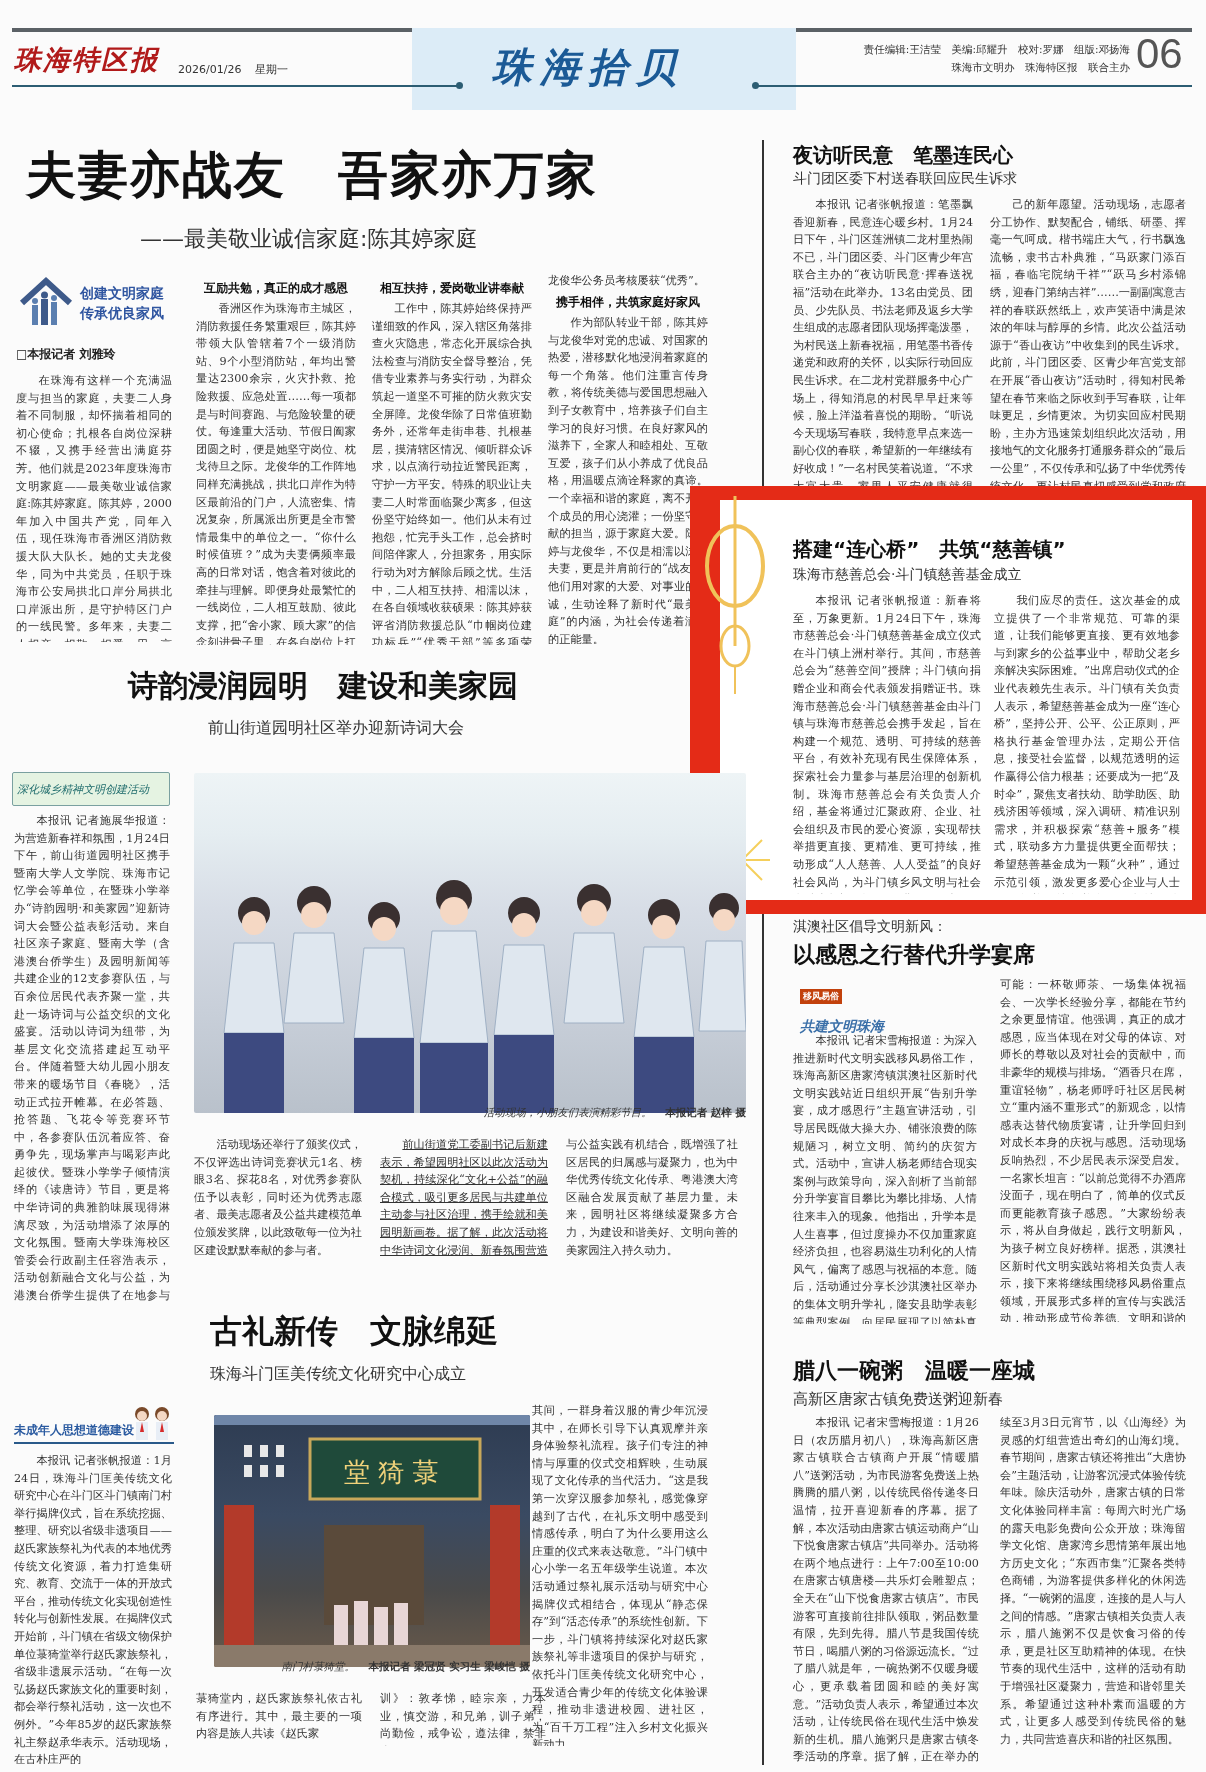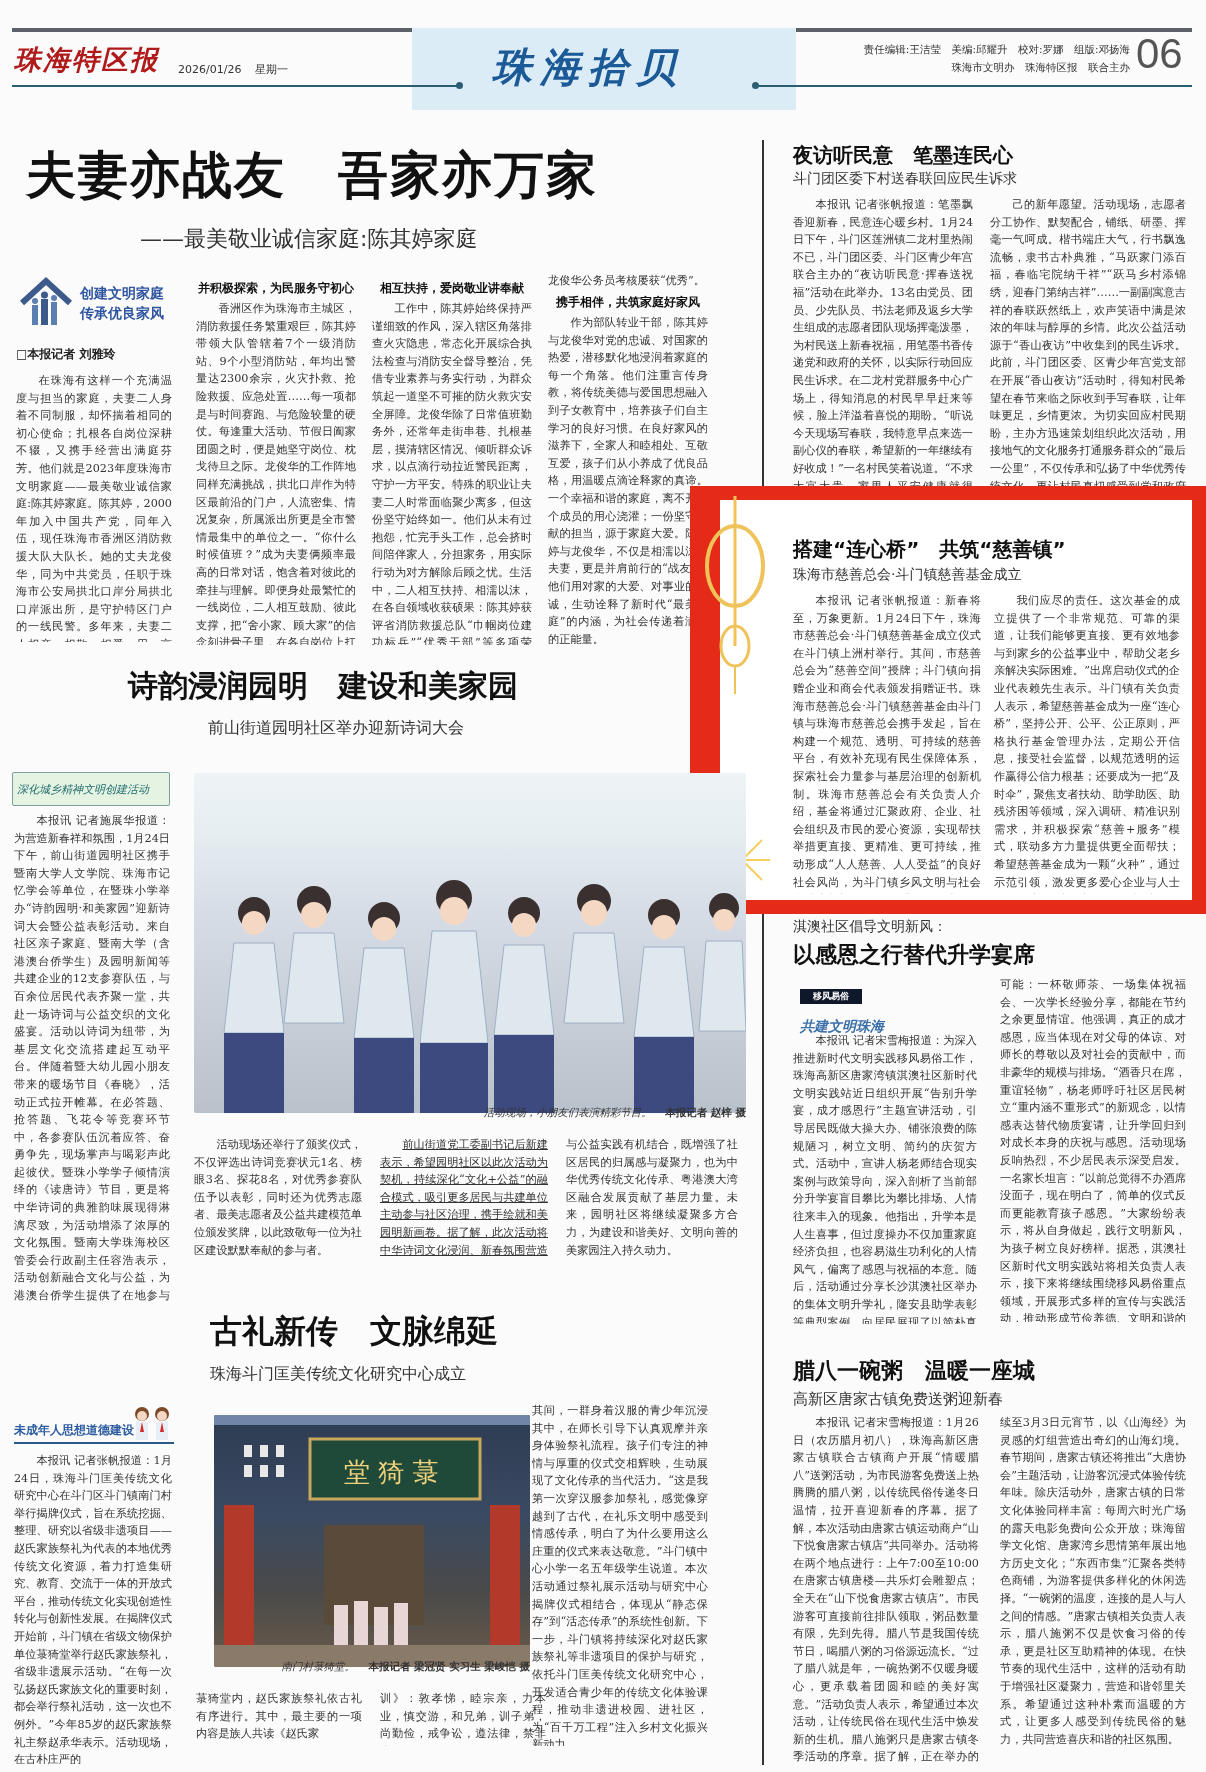--- a/index.html
+++ b/index.html
@@ -72,21 +72,21 @@
   <div style="color:#2f55a0;font-weight:bold;font-size:14px;line-height:20px;">
     <div>创建文明家庭</div>
     <div>传承优良家风</div>
   </div>
 </div>
 <div class="abs" style="left:16px;top:346px;font-size:12px;font-weight:bold;">□本报记者 刘雅玲</div>
 <div class="abs body-text" style="left:16px;top:372px;width:156px;height:270px;">
     <p>在珠海有这样一个充满温度与担当的家庭，夫妻二人身着不同制服，却怀揣着相同的初心使命；扎根各自岗位深耕不辍，又携手经营出满庭芬芳。他们就是2023年度珠海市文明家庭——最美敬业诚信家庭:陈其婷家庭。陈其婷，2000年加入中国共产党，同年入伍，现任珠海市香洲区消防救援大队大队长。她的丈夫龙俊华，同为中共党员，任职于珠海市公安局拱北口岸分局拱北口岸派出所，是守护特区门户的一线民警。多年来，夫妻二人相亲、相敬、相爱，用一言一行传家风铸美德。</p>
   </div>
 
-<div class="abs subhead" style="left:196px;top:280px;width:160px;">并积极探索，为民服务守初心</div>
+<div class="abs subhead" style="left:196px;top:280px;width:160px;">互励共勉，真正的成才感恩</div>
 <div class="abs body-text" style="left:196px;top:300px;width:160px;height:345px;">
     <p>香洲区作为珠海市主城区，消防救援任务繁重艰巨，陈其婷带领大队管辖着7个一级消防站、9个小型消防站，年均出警量达2300余宗，火灾扑救、抢险救援、应急处置……每一项都是与时间赛跑、与危险较量的硬仗。每逢重大活动、节假日阖家团圆之时，便是她坚守岗位、枕戈待旦之际。龙俊华的工作阵地同样充满挑战，拱北口岸作为特区最前沿的门户，人流密集、情况复杂，所属派出所更是全市警情最集中的单位之一。“你什么时候值班？”成为夫妻俩频率最高的日常对话，饱含着对彼此的牵挂与理解。即便身处最繁忙的一线岗位，二人相互鼓励、彼此支撑，把“舍小家、顾大家”的信念刻进骨子里，在各自岗位上扛起责任、勇挑重担。</p>
   </div>
 
 <div class="abs subhead" style="left:372px;top:280px;width:160px;">相互扶持，爱岗敬业讲奉献</div>
 <div class="abs body-text" style="left:372px;top:300px;width:160px;height:345px;">
     <p>工作中，陈其婷始终保持严谨细致的作风，深入辖区角落排查火灾隐患，常态化开展综合执法检查与消防安全督导整治，凭借专业素养与务实行动，为群众筑起一道坚不可摧的防火救灾安全屏障。龙俊华除了日常值班勤务外，还常年走街串巷、扎根基层，摸清辖区情况、倾听群众诉求，以点滴行动拉近警民距离，守护一方平安。特殊的职业让夫妻二人时常面临聚少离多，但这份坚守始终如一。他们从未有过抱怨，忙完手头工作，总会挤时间陪伴家人，分担家务，用实际行动为对方解除后顾之忧。生活中，二人相互扶持、相濡以沫，在各自领域收获硕果：陈其婷获评省消防救援总队“巾帼岗位建功标兵”“优秀干部”等多项荣誉，</p>
   </div>
 
 <div class="abs body-text" style="left:548px;top:272px;width:160px;height:18px;">龙俊华公务员考核屡获“优秀”。</div>
@@ -193,21 +193,21 @@
 <div class="abs body-text" style="left:380px;top:1136px;width:168px;height:144px;text-decoration:underline;">
     <p>前山街道党工委副书记后新建表示，希望园明社区以此次活动为契机，持续深化“文化+公益”的融合模式，吸引更多居民与共建单位主动参与社区治理，携手绘就和美园明新画卷。据了解，此次活动将中华诗词文化浸润、新春氛围营造</p>
   </div>
 <div class="abs body-text" style="left:566px;top:1136px;width:172px;height:144px;">
     <p style="text-indent:0;">与公益实践有机结合，既增强了社区居民的归属感与凝聚力，也为中华优秀传统文化传承、粤港澳大湾区融合发展贡献了基层力量。未来，园明社区将继续凝聚多方合力，为建设和谐美好、文明向善的美家园注入持久动力。</p>
   </div>
 
 <div class="abs sub" style="left:793px;top:918px;font-size:14px;">淇澳社区倡导文明新风：</div>
 <div class="abs h-sans" style="left:793px;top:940px;font-size:22px;">以感恩之行替代升学宴席</div>
 <div class="abs" style="left:800px;top:984px;width:120px;height:40px;">
-  <span style="display:inline-block;background:#0f172a;color:#fff;font-size:9px;font-weight:bold;padding:1px 13px;">移风易俗</span>
+  <span style="display:inline-block;background:#c2410c;color:#fff;font-size:9px;font-weight:bold;padding:1px 3px;">移风易俗</span>
   <div style="color:#3a6fa8;font-family:'DejaVu Serif',serif;font-style:italic;font-size:14px;font-weight:bold;margin-top:14px;">共建文明珠海</div>
 </div>
 <div class="abs body-text" style="left:793px;top:1032px;width:184px;height:292px;">
     <p>本报讯 记者宋雪梅报道：为深入推进新时代文明实践移风易俗工作，珠海高新区唐家湾镇淇澳社区新时代文明实践站近日组织开展“告别升学宴，成才感恩行”主题宣讲活动，引导居民既做大操大办、铺张浪费的陈规陋习，树立文明、简约的庆贺方式。活动中，宣讲人杨老师结合现实案例与政策导向，深入剖析了当前部分升学宴盲目攀比为攀比排场、人情往来丰入的现象。他指出，升学本是人生喜事，但过度操办不仅加重家庭经济负担，也容易滋生功利化的人情风气，偏离了感恩与祝福的本意。随后，活动通过分享长沙淇澳社区举办的集体文明升学礼，隆安县助学表彰等典型案例，向居民展现了以简朴真诚的方式表达感恩的多种</p>
   </div>
 <div class="abs body-text" style="left:1000px;top:976px;width:186px;height:346px;">
     <p style="text-indent:0;">可能：一杯敬师茶、一场集体祝福会、一次学长经验分享，都能在节约之余更显情谊。他强调，真正的成才感恩，应当体现在对父母的体谅、对师长的尊敬以及对社会的贡献中，而非豪华的规模与排场。“酒香只在席，重谊轻物”，杨老师呼吁社区居民树立“重内涵不重形式”的新观念，以情感表达替代物质宴请，让升学回归到对成长本身的庆祝与感恩。活动现场反响热烈，不少居民表示深受启发。一名家长坦言：“以前总觉得不办酒席没面子，现在明白了，简单的仪式反而更能教育孩子感恩。”大家纷纷表示，将从自身做起，践行文明新风，为孩子树立良好榜样。据悉，淇澳社区新时代文明实践站将相关负责人表示，接下来将继续围绕移风易俗重点领域，开展形式多样的宣传与实践活动，推动形成节俭养德、文明和谐的社区风尚，为深化基层精神文明建设、营造健康向上的社会氛围持续助力。</p>
   </div>
 
 <div class="abs h-big" style="left:210px;top:1310px;font-size:32px;">古礼新传　文脉绵延</div>

